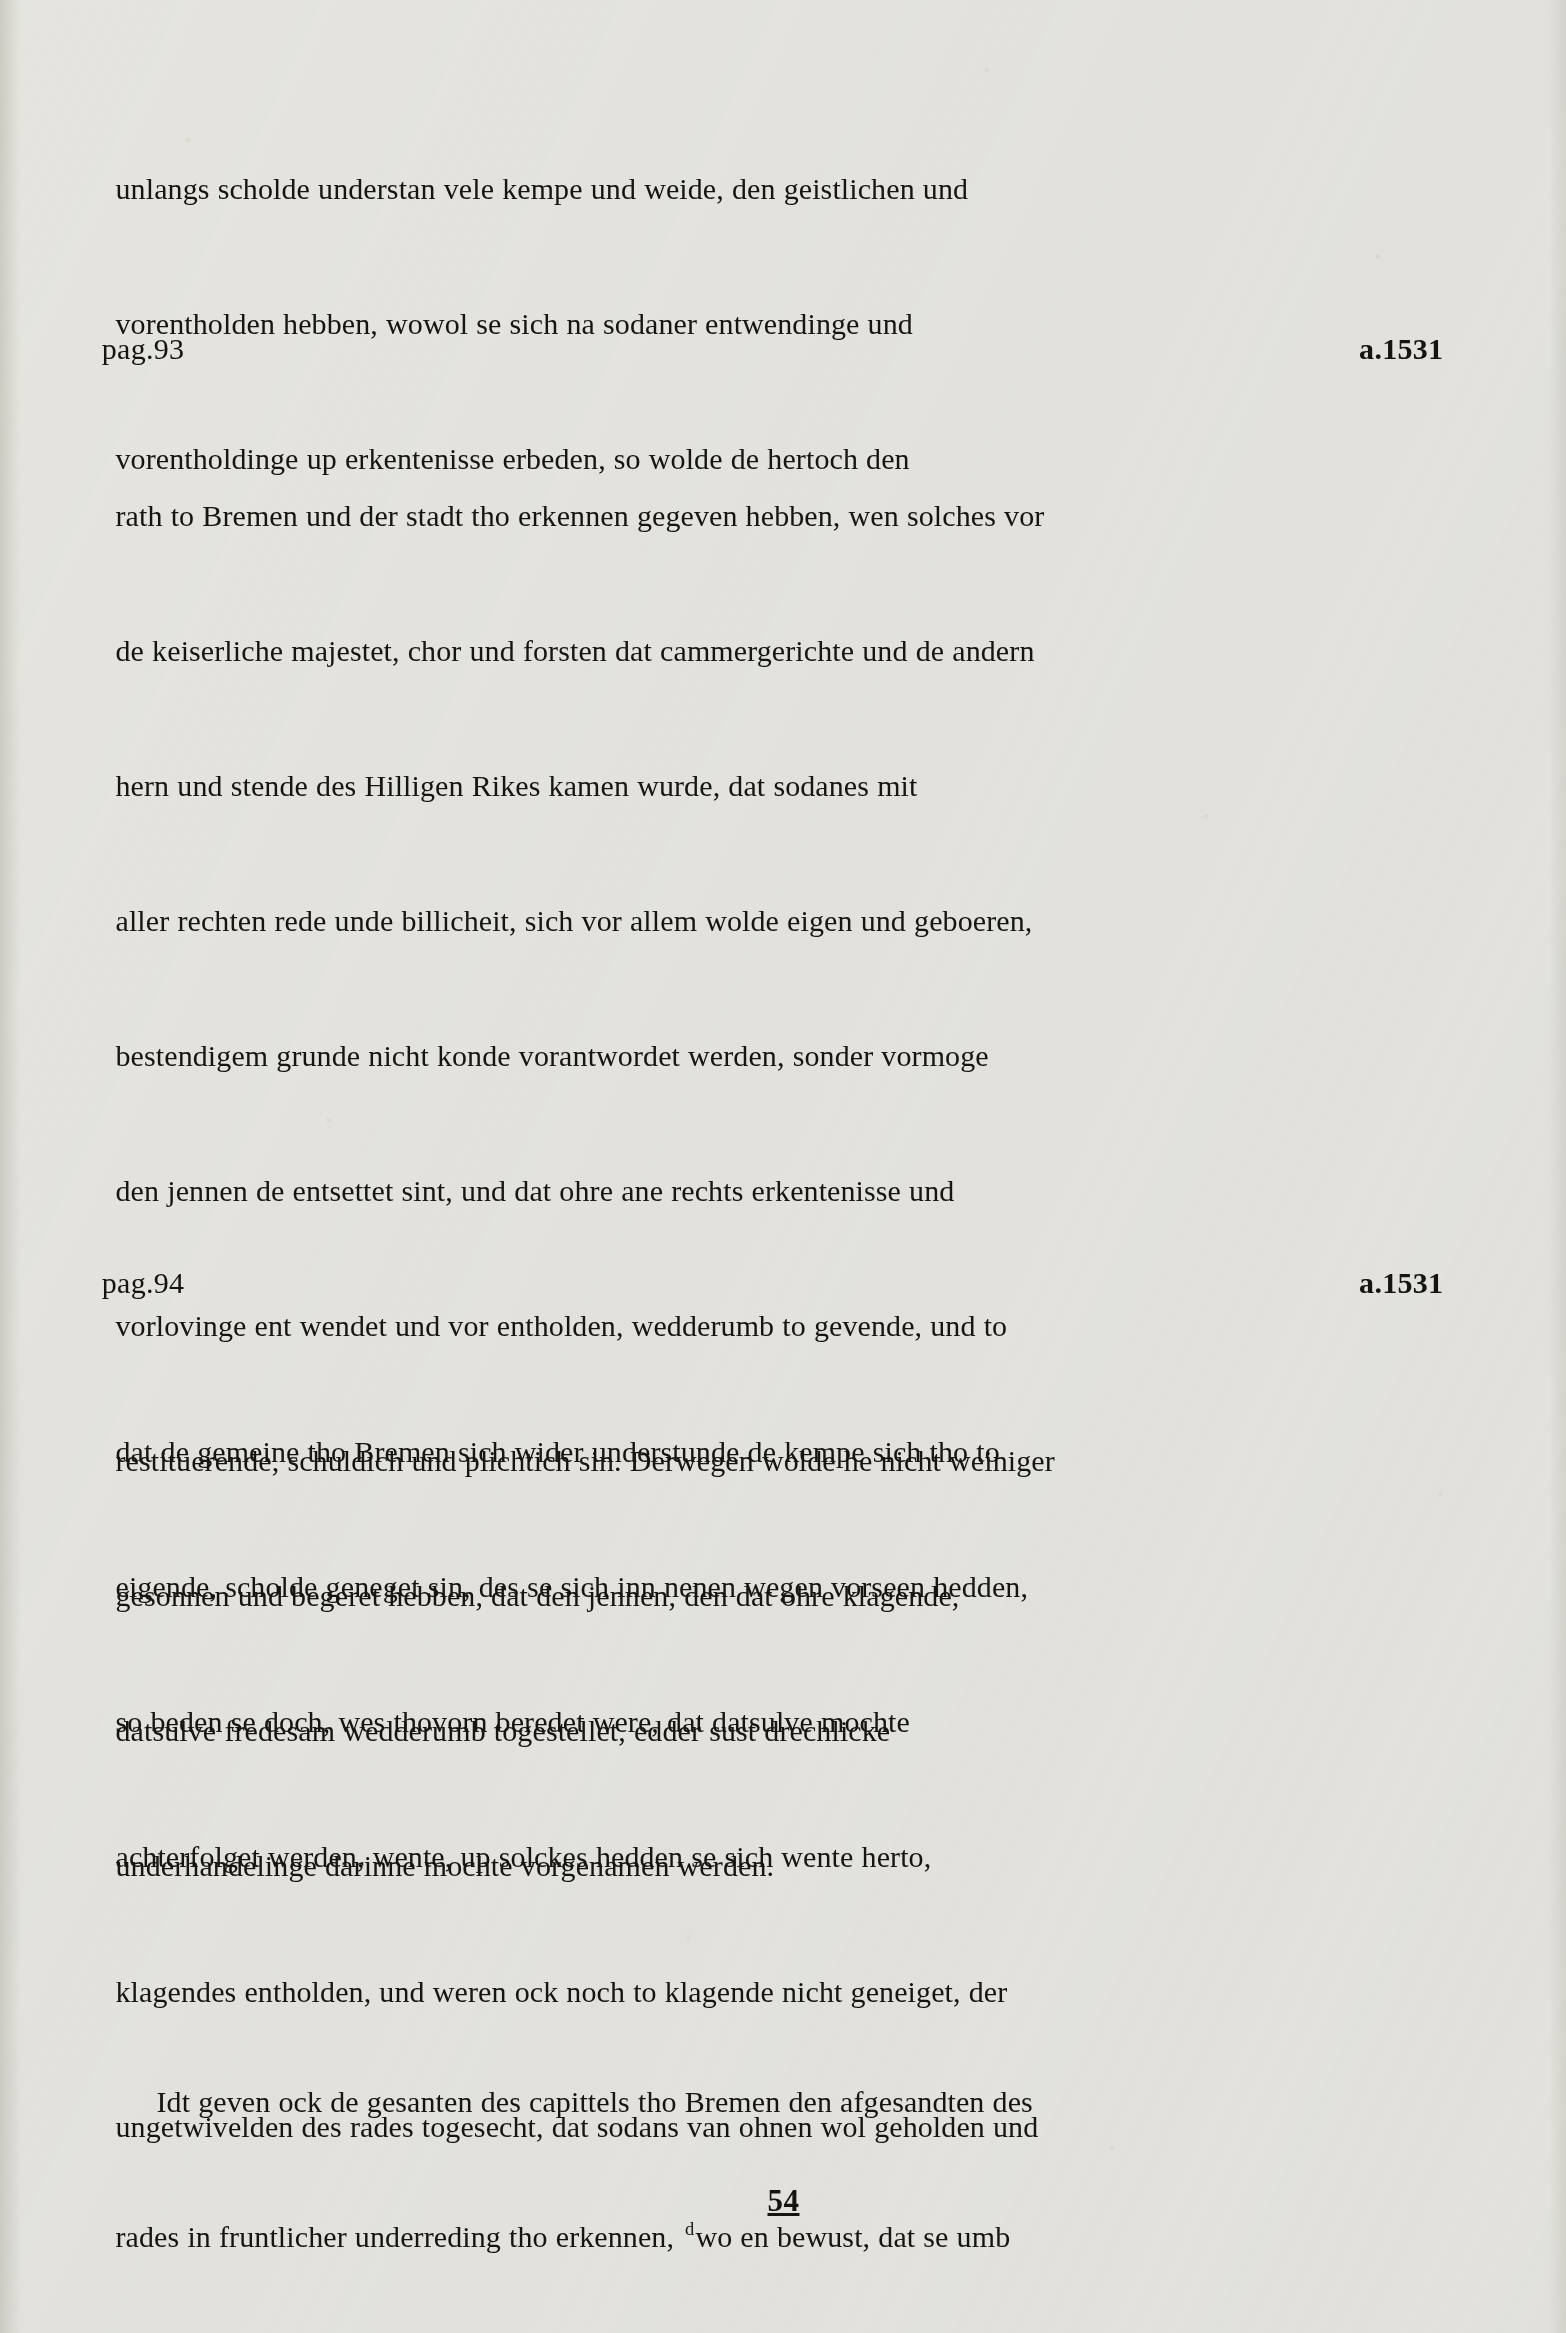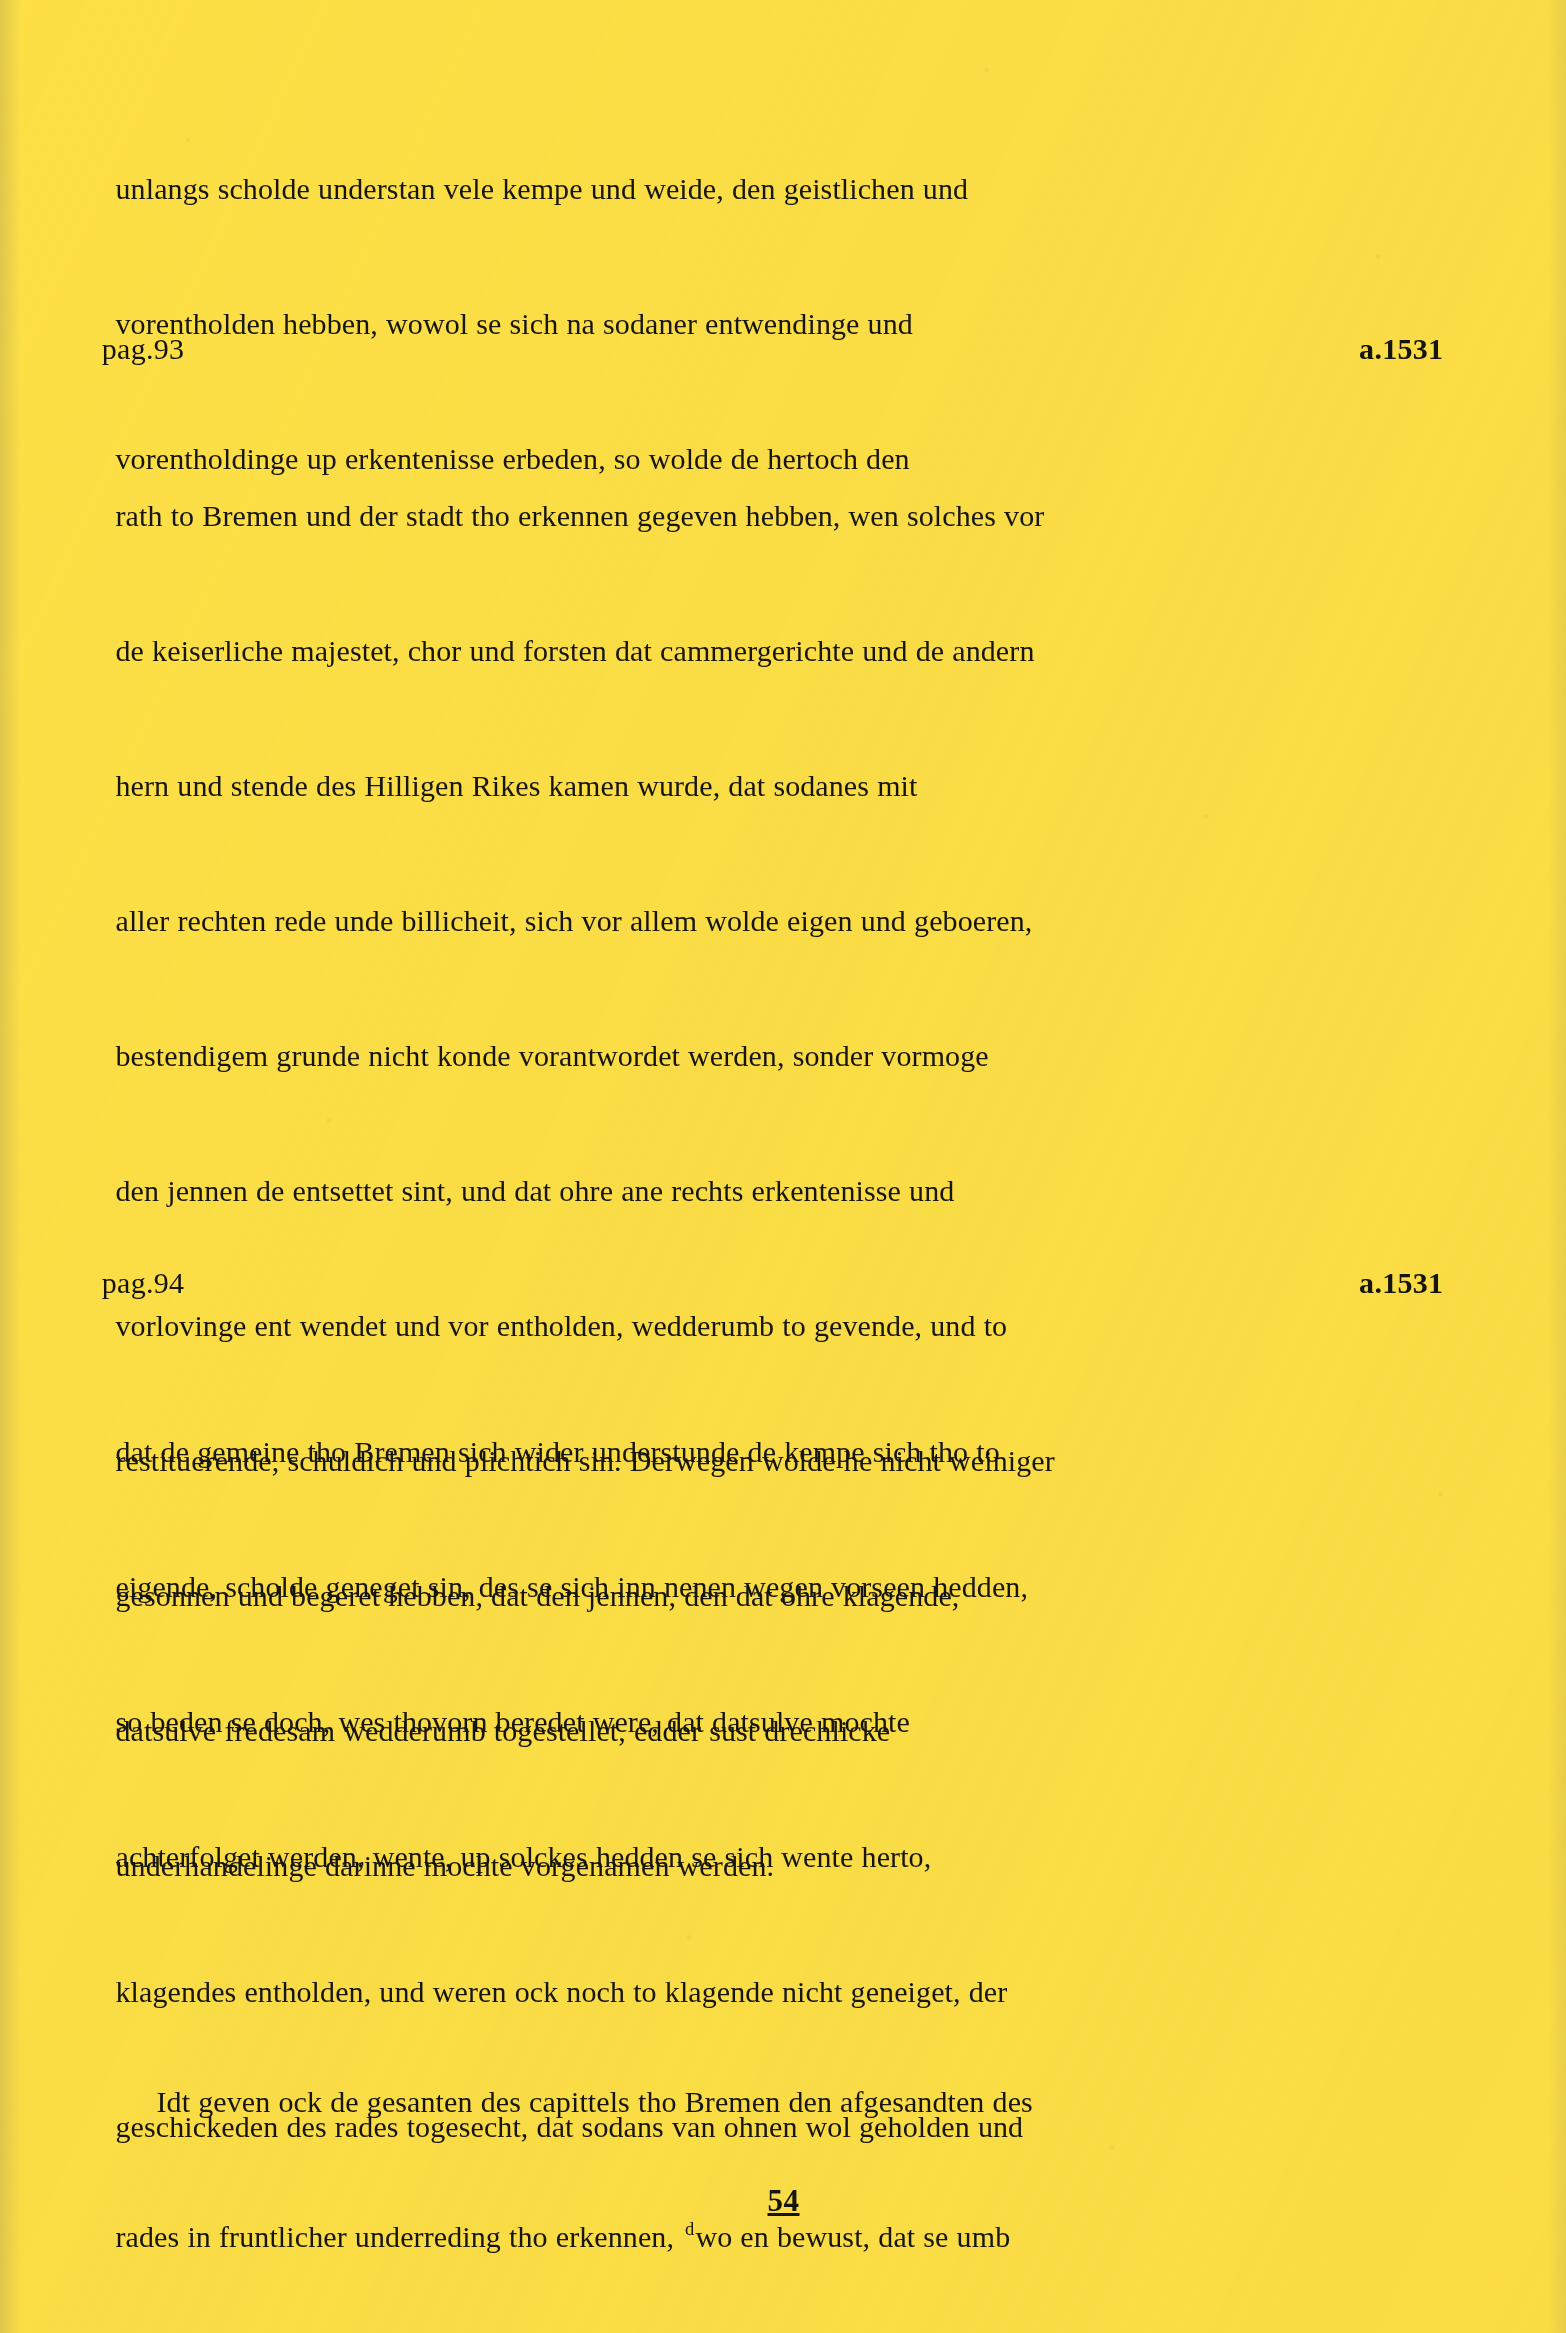--- a/index.html
+++ b/index.html
@@ -6,21 +6,21 @@
   html, body {
     margin: 0;
     padding: 0;
     background: #6b6b63;
   }
   .page {
     position: relative;
     width: 1566px;
     height: 2334px;
     margin: 0 auto;
-    background: #fde047;
+    background: #e5e5e5;
     overflow: hidden;
     font-family: "Liberation Serif", "DejaVu Serif", serif;
     color: #191713;
     box-sizing: border-box;
   }
   
   .paper-grain {
     position: absolute;
     inset: 0;
     pointer-events: none;
@@ -197,21 +197,21 @@
       <span class="rh-right">a.1531</span>
     </div>
 
     <div class="block-body-2 body-text">
       <p class="para">
         <span class="para-line">dat de gemeine tho Bremen sich wider understunde de kempe sich tho to</span>
         <span class="para-line">eigende, scholde geneget sin, des se sich inn nenen wegen vorseen hedden,</span>
         <span class="para-line">so beden se doch, wes thovorn beredet were, dat datsulve mochte</span>
         <span class="para-line">achterfolget werden, wente, up solckes hedden se sich wente herto,</span>
         <span class="para-line">klagendes entholden, und weren ock noch to klagende nicht geneiget, der</span>
-        <span class="para-line">geschickeden des rades togesecht, dat sodans van ohnen wol geholden und</span>
+        <span class="para-line">ungetwivelden des rades togesecht, dat sodans van ohnen wol geholden und</span>
         
         
         
       </p>
     </div>
 
     <div class="folio">54</div>
 
   </div>
 </div>

